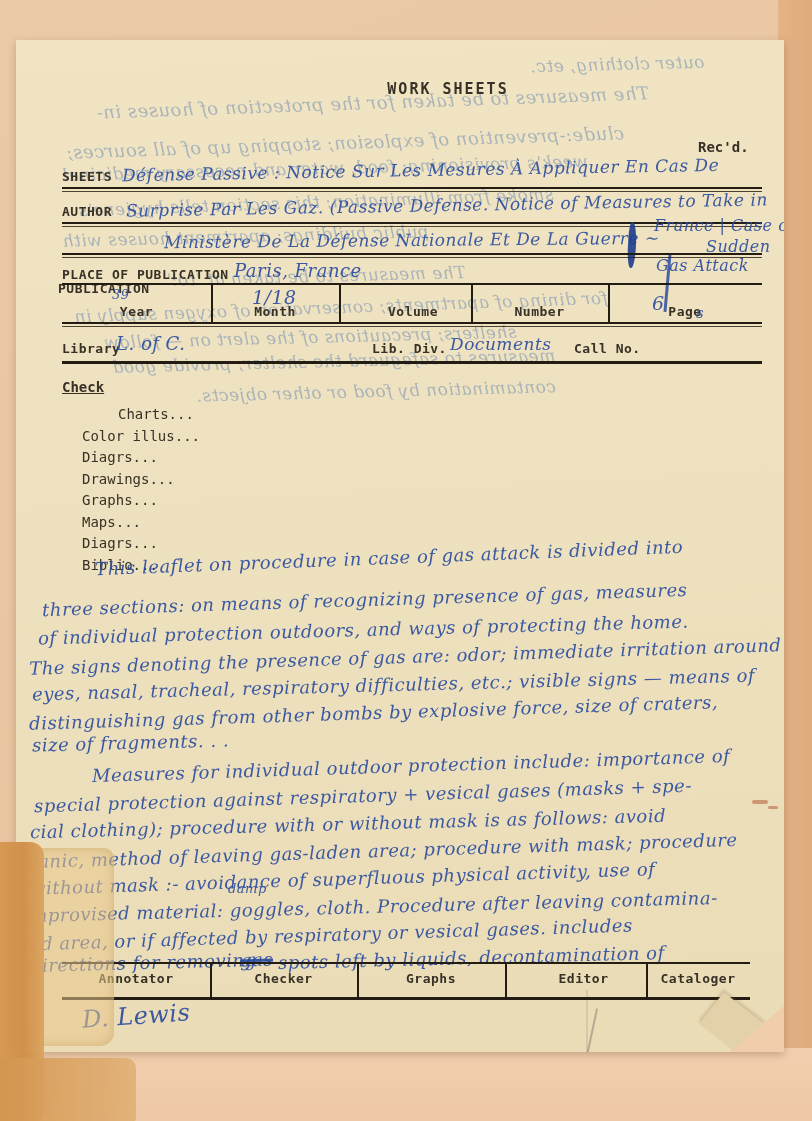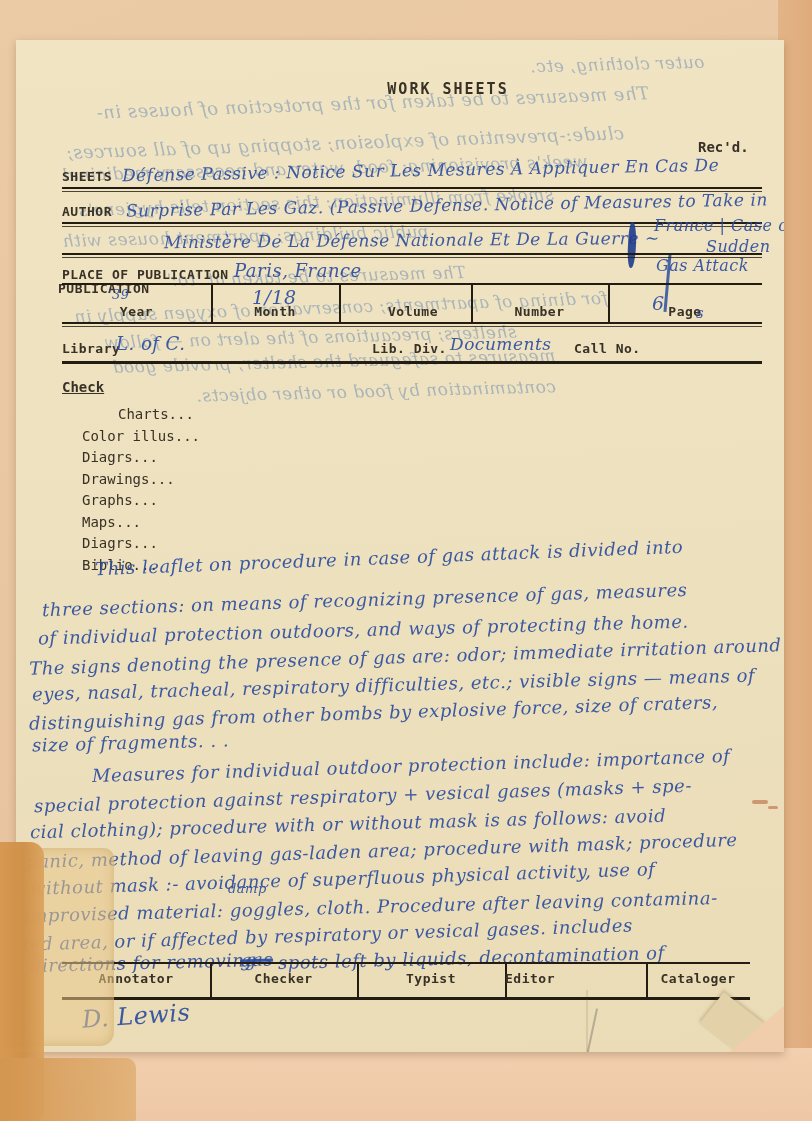--- a/index.html
+++ b/index.html
@@ -149,22 +149,22 @@
 
     <div class="rule" style="left:46px;top:922px;width:688px;"></div>
     <div class="vline" style="left:194px;top:922px;height:36px;"></div>
     <div class="vline" style="left:341px;top:922px;height:36px;"></div>
     <div class="vline" style="left:489px;top:922px;height:36px;"></div>
     <div class="vline" style="left:630px;top:922px;height:36px;"></div>
     <div class="rule thick" style="left:46px;top:957px;width:688px;"></div>
     <div id="roles">
         <div class="typed lbl" style="left: 46px; top: 931px; width: 148px; text-align: center;">Annotator</div>
         <div class="typed lbl" style="left: 194px; top: 931px; width: 147px; text-align: center;">Checker</div>
-        <div class="typed lbl" style="left: 341px; top: 931px; width: 148px; text-align: center;">Typist</div>
-        <div class="typed lbl" style="left: 489px; top: 931px; width: 141px; ">Editor</div>
+        <div class="typed lbl" style="left: 341px; top: 931px; width: 148px; text-align: center;">Graphs</div>
+        <div class="typed lbl" style="left: 489px; top: 931px; width: 141px; text-align: center; padding-left: 8px;">Editor</div>
         <div class="typed lbl" style="left: 630px; top: 931px; width: 104px; text-align: center;">Cataloger</div>
       </div>
     <div class="hw" style="left:66px;top:962px;font-size:24px;transform:rotate(-4deg);">D. Lewis</div>
 
     <div class="stain" style="left:736px;top:760px;width:16px;height:4px;"></div>
     <div class="stain" style="left:752px;top:766px;width:10px;height:3px;"></div>
     <div class="stain" style="left:2px;top:828px;width:12px;height:4px;"></div>
     <div class="crease" style="left:570px;top:950px;width:2px;height:62px;"></div>
     <div class="pencil" style="left:574px;top:968px;"></div>
 

